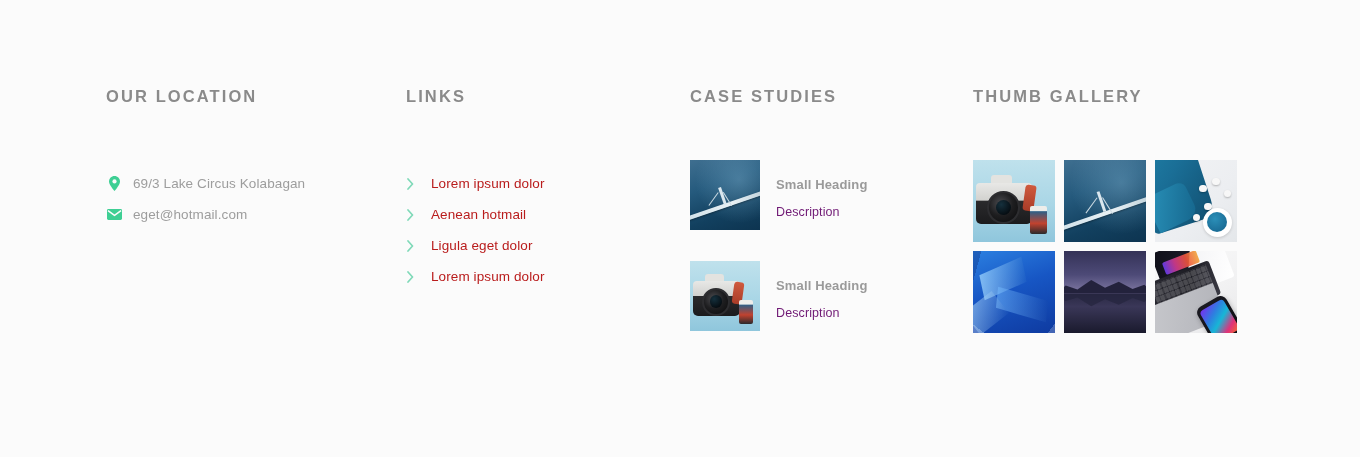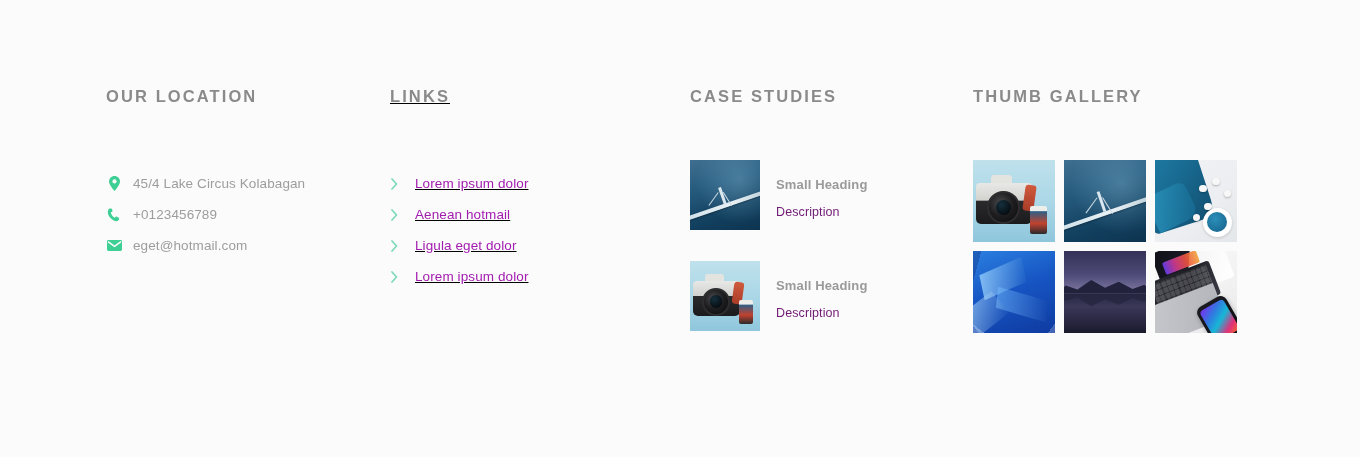--- a/index.html
+++ b/index.html
@@ -20,21 +20,21 @@
     position: relative;
     width: 1360px;
     height: 457px;
   }
 
   .col {
     position: absolute;
     top: 86px;
   }
   .col-location { left: 106px; width: 270px; }
-  .col-links    { left: 390px; width: 270px; text-decoration: underline; }
+  .col-links    { left: 406px; width: 270px; }
   .col-case     { left: 690px; width: 270px; }
   .col-gallery  { left: 973px; width: 280px; }
 
   .widget-title {
     font-size: 16.5px;
     font-weight: bold;
     letter-spacing: 2.1px;
     color: #8a8a8a;
     text-transform: uppercase;
     margin: 0;
@@ -90,21 +90,21 @@
     height: 14px;
     flex: 0 0 9px;
     margin-right: 16px;
     display: flex;
     align-items: center;
     justify-content: center;
   }
   .chev-icon svg { display: block; }
   .link-text {
     font-size: 13.5px;
-    color: #a21caf;
+    color: #b91c1c;
     line-height: 18px;
     letter-spacing: 0.1px;
     white-space: nowrap;
     text-decoration: none;
   }
 
   
   .case-list {
     margin: 0;
     padding: 0;
@@ -402,31 +402,23 @@
     <h4 class="widget-title">OUR LOCATION</h4>
     <ul class="contact-list">
 
       <li class="contact-item">
         <span class="contact-icon">
           <svg width="11" height="15" viewBox="0 0 11 15">
             <path d="M5.5 0C2.46 0 0 2.46 0 5.5C0 9.1 5.5 15 5.5 15C5.5 15 11 9.1 11 5.5C11 2.46 8.54 0 5.5 0Z" fill="#3ecf94"></path>
             <circle cx="5.5" cy="5.4" r="2.1" fill="#fbfbfb"></circle>
           </svg>
         </span>
-        <span class="contact-text">45/4 Lake Circus Kolabagan</span>
-      </li>
-
-      <li class="contact-item">
-        <span class="contact-icon">
-          <svg width="14" height="14" viewBox="0 0 14 14">
-            <path d="M3.2 0.5C2.4 0.5 1.6 1 1.2 1.9C0.3 4 0.9 6.6 2.6 8.9C4.3 11.2 6.6 12.8 8.9 13.3C9.9 13.5 10.9 13.1 11.4 12.3L12.1 11.2C12.4 10.7 12.2 10.1 11.7 9.8L9.9 8.7C9.4 8.4 8.8 8.6 8.5 9L8.0 9.8C6.9 9.3 5.9 8.5 5.1 7.4C4.3 6.3 3.9 5.2 3.9 4.1L4.8 3.9C5.3 3.8 5.6 3.3 5.5 2.8L5.1 1.3C5.0 0.8 4.5 0.5 4.0 0.5Z" fill="#3ecf94"></path>
-          </svg>
-        </span>
-        <span class="contact-text">+0123456789</span>
-      </li>
+        <span class="contact-text">69/3 Lake Circus Kolabagan</span>
+      </li>
+
 
       <li class="contact-item">
         <span class="contact-icon">
           <svg width="15" height="11" viewBox="0 0 15 11">
             <rect x="0" y="0" width="15" height="11" rx="1.4" fill="#3ecf94"></rect>
             <path d="M1 1.6 L7.5 6.4 L14 1.6" stroke="#fbfbfb" stroke-width="1.5" fill="none" stroke-linejoin="round"></path>
           </svg>
         </span>
         <span class="contact-text">eget@hotmail.com</span>
       </li>

